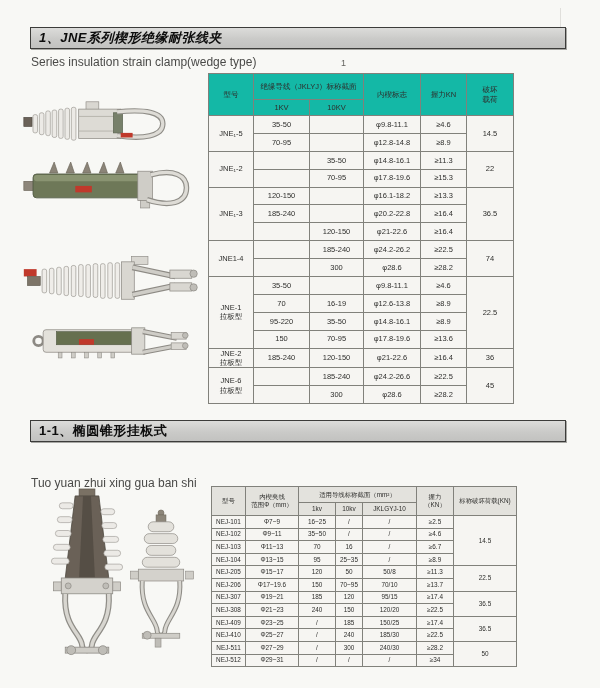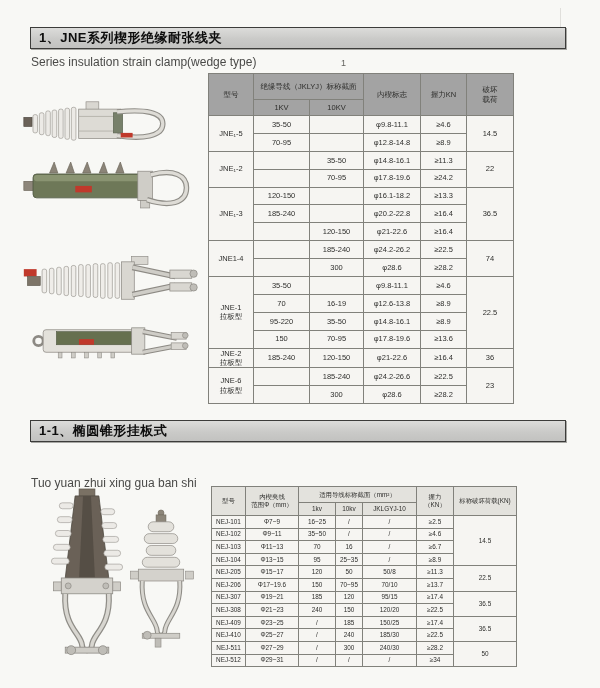--- a/index.html
+++ b/index.html
@@ -11,32 +11,32 @@
   }
   .scan-h{position:absolute;left:302px;top:36px;width:258px;height:1px;background:#dddcd8;}
   .scan-v{position:absolute;left:560px;top:8px;width:1px;height:29px;background:#e0dfdb;}
   .bar{
     position:absolute;left:30px;width:536px;height:22px;box-sizing:border-box;
     background:linear-gradient(180deg,#dcdcda 0%,#cacac8 55%,#c2c2c0 100%);
     border:1px solid #3c3c3a;box-shadow:1px 1px 0 #a8a8a4;
     font-weight:bold;font-size:13px;line-height:20px;color:#0d0d0d;
     padding-left:8px;letter-spacing:.5px;white-space:nowrap;
   }
-  .bar1{top:27px;}
+  .bar1{top:27px;font-style:italic;}
   .bar2{top:420px;}
   .sub{position:absolute;left:31px;font-size:12px;color:#4a4a48;}
   .sub1{top:55px;}
   .sub2{top:476px;}
   .pagemark{position:absolute;left:341px;top:58px;font-size:9px;color:#63635f;}
   table{border-collapse:collapse;table-layout:fixed;position:absolute;background:#f6f5f2;}
   th,td{border:1px solid #81817b;text-align:center;vertical-align:middle;padding:0 1px;line-height:1.25;font-weight:normal;overflow:hidden;}
   .pre{white-space:pre-line;text-align:center;}
   
   .t1{left:208px;top:73px;width:305px;font-size:7.5px;}
-  .t1 thead th{background:#a3a3a3;}
+  .t1 thead th{background:#14b8a6;}
   .t1 thead tr.hr1 th{height:25px;}
   .t1 thead tr.hr2 th{height:15px;}
   .t1 tbody td{height:16.9px;background:#f6f5f2;}
   
   .t2{left:211px;top:486px;width:305px;font-size:6.4px;}
   .t2 thead th{background:#e3e2dd;}
   .t2 thead tr.hr1 th{height:15px;}
   .t2 thead tr.hr2 th{height:12px;}
   .t2 tbody td{height:11.6px;}
   .fig{position:absolute;}
@@ -186,21 +186,21 @@
           <td></td>
           <td>35-50</td>
           <td>φ14.8-16.1</td>
           <td>≥11.3</td>
           <td rowspan="2">22</td>
         </tr>
       <tr>
           <td></td>
           <td>70-95</td>
           <td>φ17.8-19.6</td>
-          <td>≥24.2</td>
+          <td>≥15.3</td>
         </tr>
       <tr>
           <td rowspan="3">JNE₁-3</td>
           <td>120-150</td>
           <td></td>
           <td>φ16.1-18.2</td>
           <td>≥13.3</td>
           <td rowspan="3">36.5</td>
         </tr>
       <tr>
@@ -265,21 +265,21 @@
           <td>≥16.4</td>
           <td>36</td>
         </tr>
       <tr>
           <td rowspan="2" class="pre">JNE-6
 拉板型</td>
           <td></td>
           <td>185-240</td>
           <td>φ24.2-26.6</td>
           <td>≥22.5</td>
-          <td rowspan="2">23</td>
+          <td rowspan="2">45</td>
         </tr>
       <tr>
           <td></td>
           <td>300</td>
           <td>φ28.6</td>
           <td>≥28.2</td>
         </tr>
     </tbody>
   </table>
 

